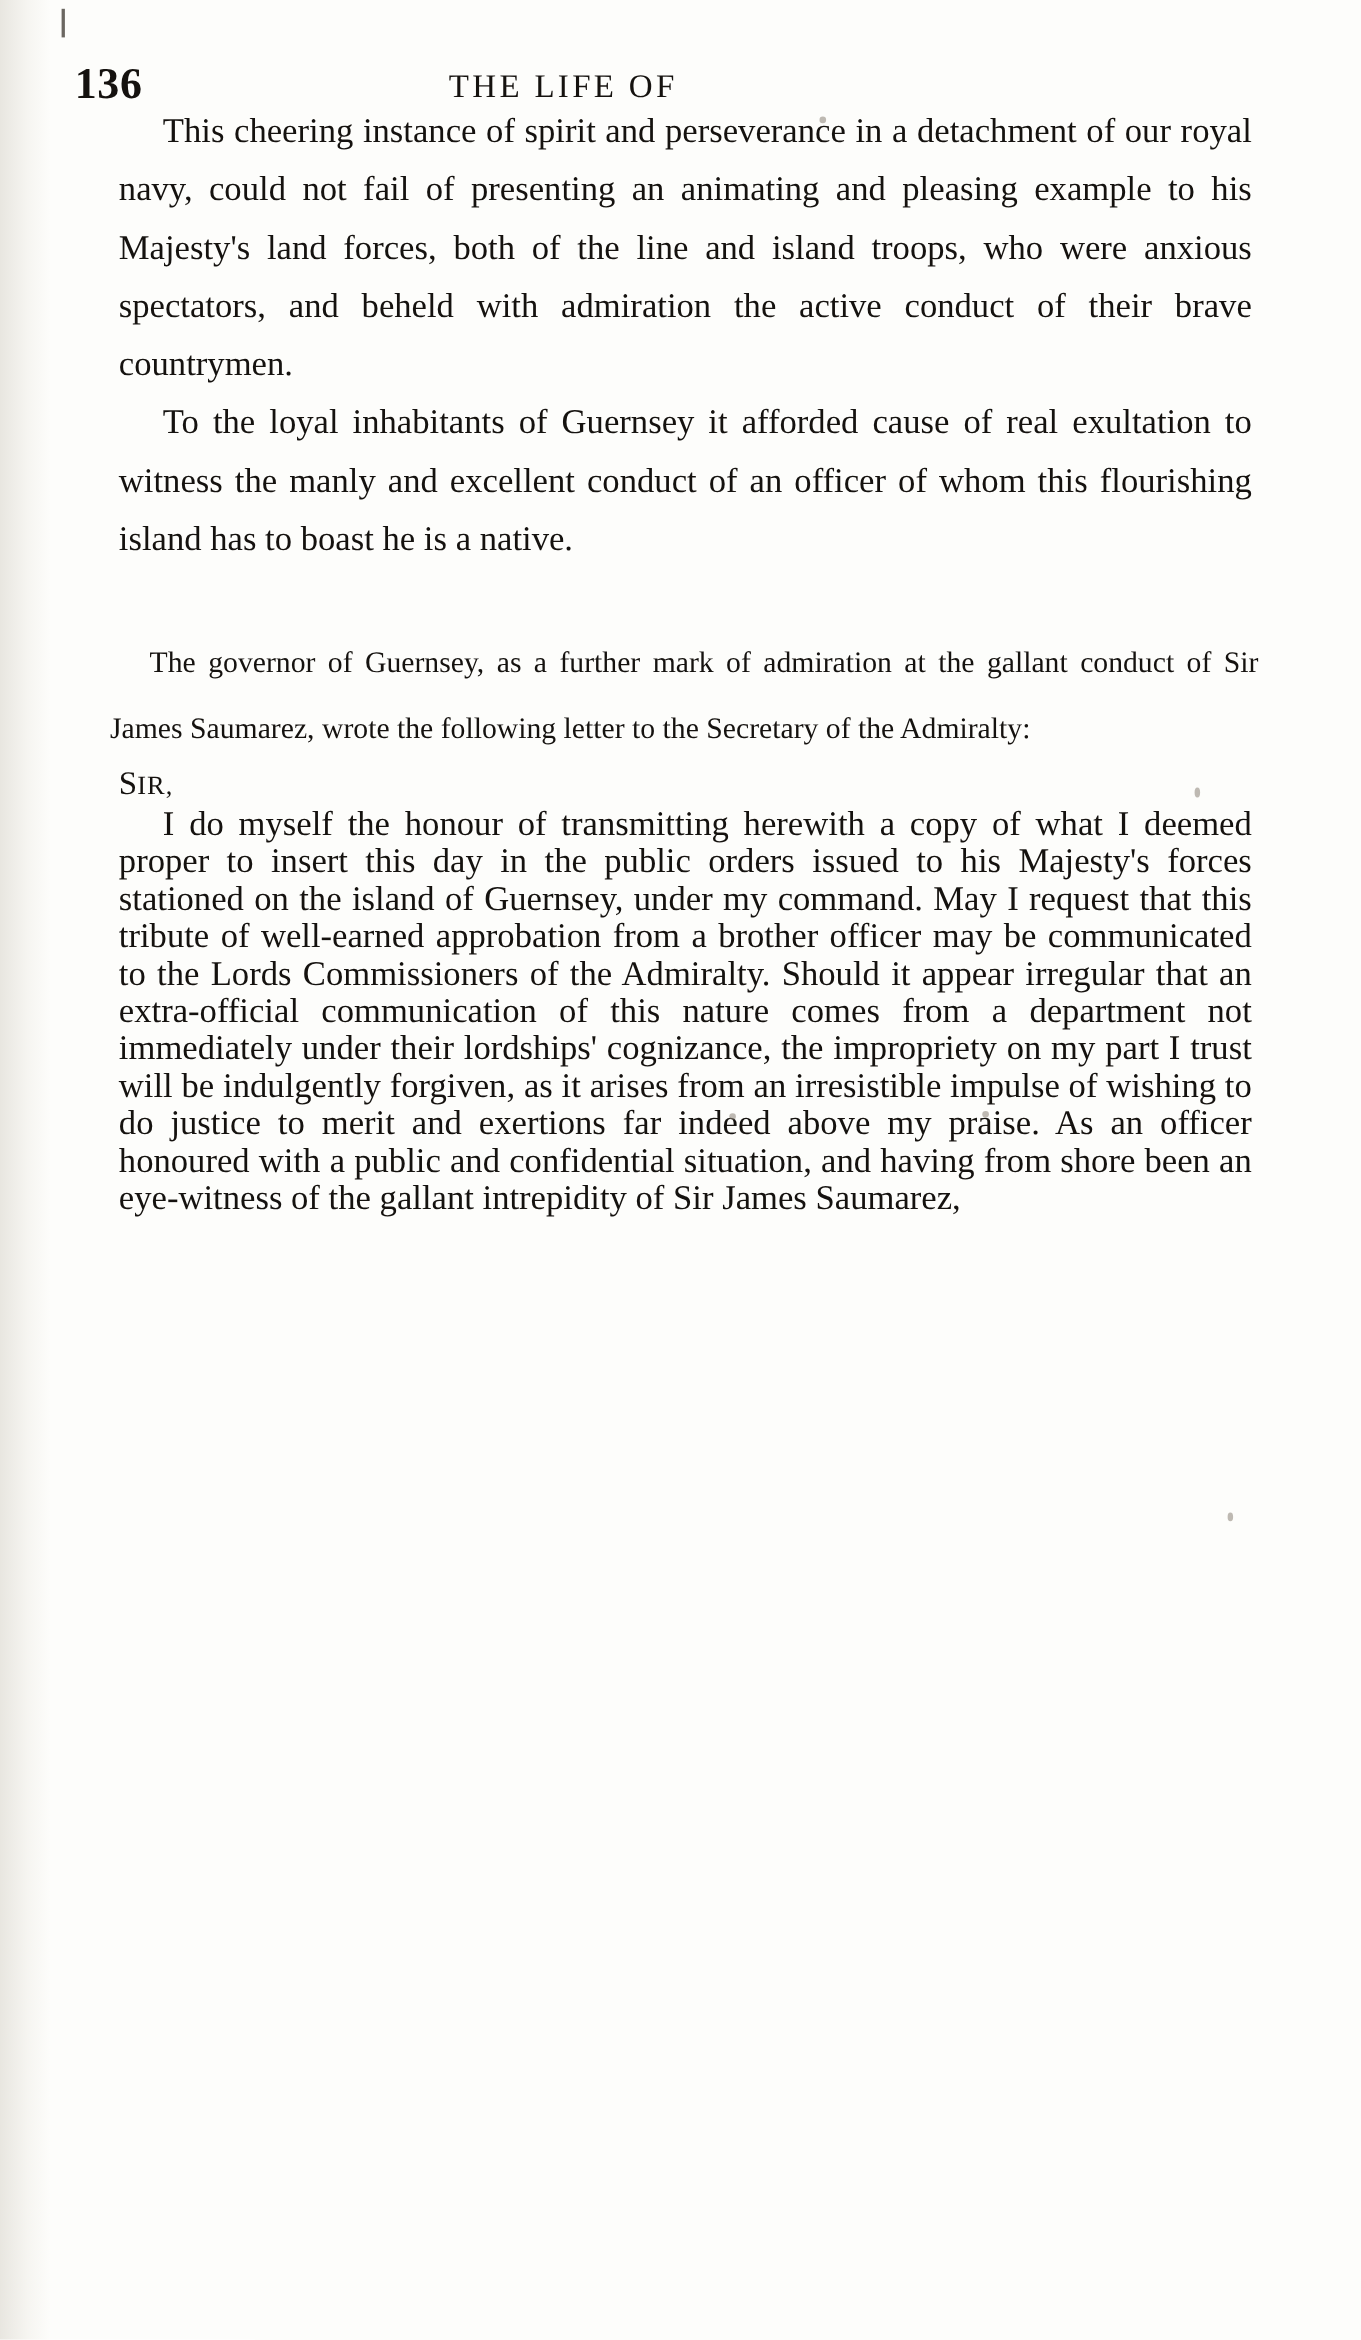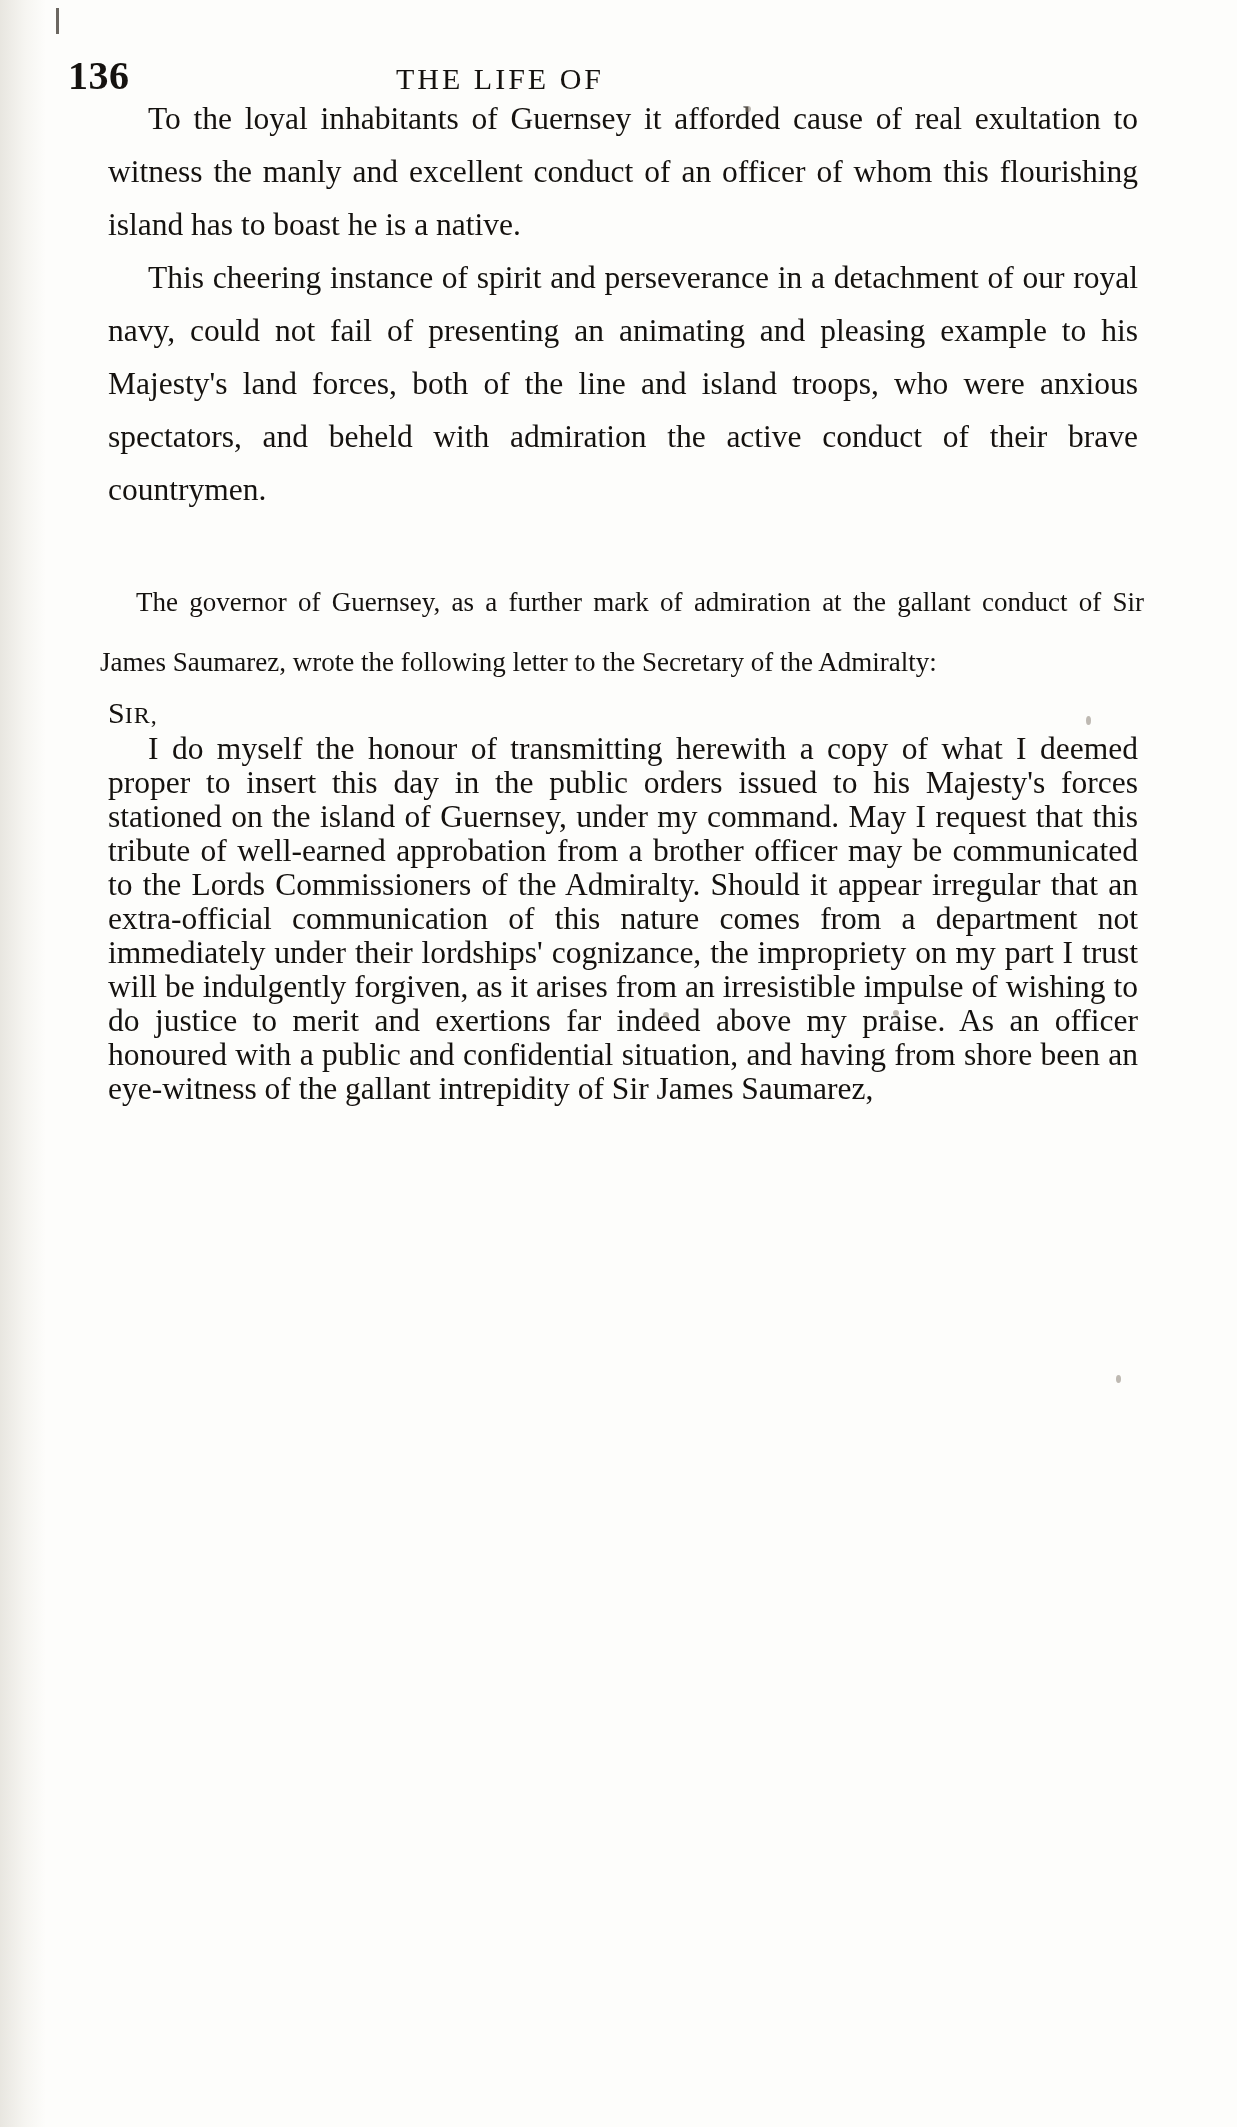--- a/index.html
+++ b/index.html
@@ -55,21 +55,21 @@
   .folio {
     position: absolute;
     left: 8px;
     top: 52px;
     font-size: 40px;
     font-weight: bold;
     letter-spacing: 0.5px;
   }
   .head-title {
     position: absolute;
-    left: 0;
+    left: 12px;
     top: 62px;
     width: 880px;
     text-align: center;
     font-size: 30px;
     letter-spacing: 3px;
   }
   .body-text {
     margin: 0 42px 0 48px;
   }
   p.para {
@@ -136,22 +136,22 @@
   <div class="scan-mark-top"></div>
 
   <div class="content">
 
     <header class="running-head">
       <div class="folio">136</div>
       <div class="head-title">THE LIFE OF</div>
     </header>
 
     <div class="body-text">
+      <p class="para">This cheering instance of spirit and perseverance in a detachment of our royal navy, could not fail of presenting an animating and pleasing example to his Majesty's land forces, both of the line and island troops, who were anxious spectators, and beheld with admiration the active conduct of their brave countrymen.</p>
       <p class="para tight">To the loyal inhabitants of Guernsey it afforded cause of real exultation to witness the manly and excellent conduct of an officer of whom this flourishing island has to boast he is a native.</p>
-      <p class="para">This cheering instance of spirit and perseverance in a detachment of our royal navy, could not fail of presenting an animating and pleasing example to his Majesty's land forces, both of the line and island troops, who were anxious spectators, and beheld with admiration the active conduct of their brave countrymen.</p>
     </div>
 
     <div class="big-para">The governor of Guernsey, as a further mark of admiration at the gallant conduct of Sir James Saumarez, wrote the following letter to the Secretary of the Admiralty:</div>
 
 
     <div class="salutation">
       <span>S</span><span class="smallcaps">IR,</span>
     </div>
 
     <div class="letter-body">

